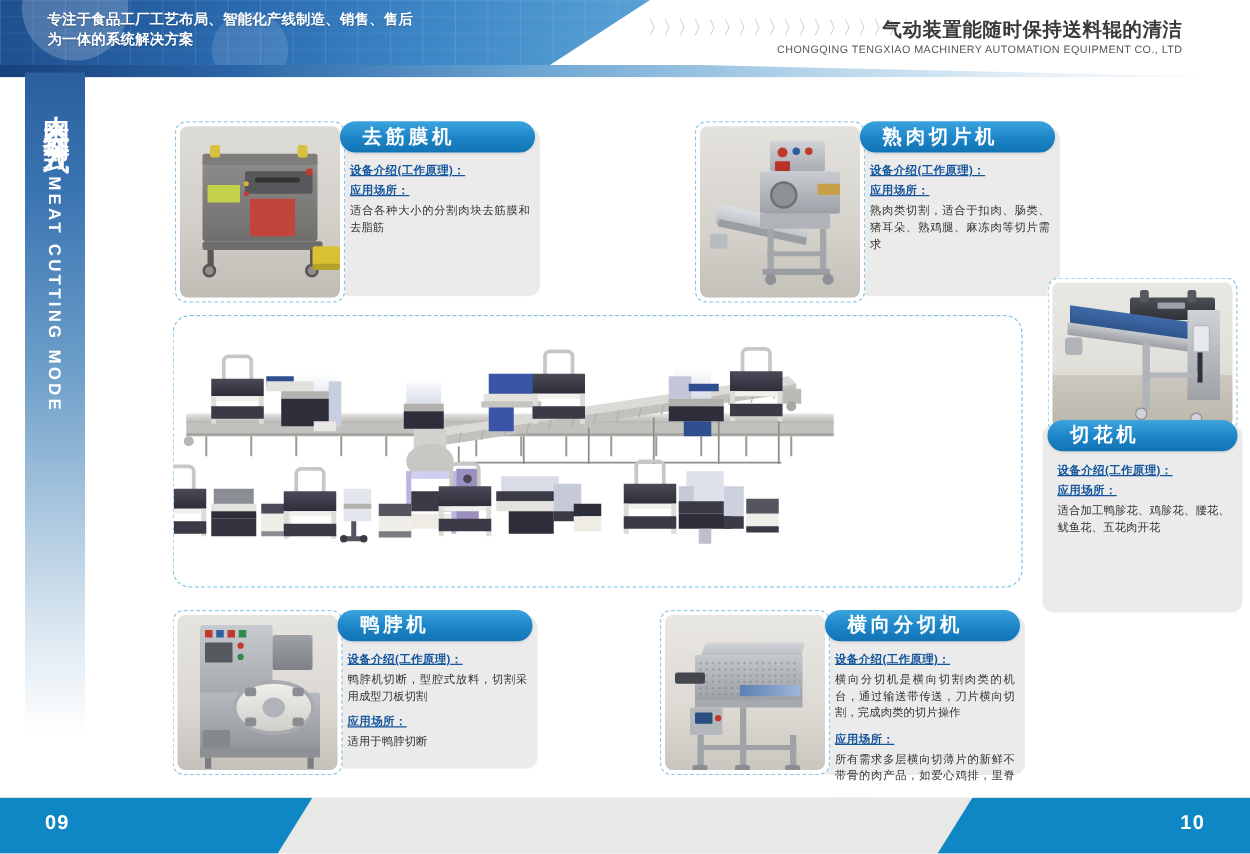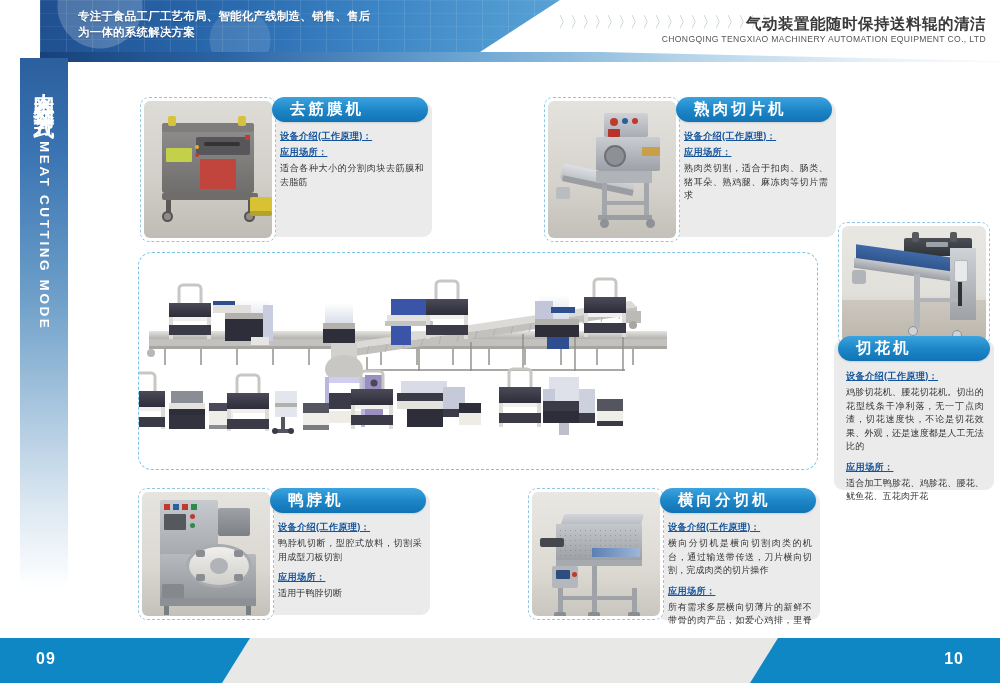--- a/index.html
+++ b/index.html
@@ -1,20 +1,20 @@
 <!DOCTYPE html>
 <html><head>
 <meta charset="utf-8">
 <style>
   html,body{margin:0;padding:0;background:#ffffff;}
   body{width:1000px;height:683px;overflow:hidden;font-family:"Liberation Sans","DejaVu Sans",sans-serif;}
   .page{position:relative;width:1000px;height:683px;background:#ffffff;}
 
   
-  .header{position:absolute;left:0;top:0;width:960px;height:68px;overflow:hidden;background:#ffffff;margin-left:40px;}
+  .header{position:absolute;left:0;top:0;width:960px;height:68px;overflow:hidden;background:#ffffff;}
   .hdr-blue{
     position:absolute;left:0;top:0;width:520px;height:52px;
     background:
       radial-gradient(circle at 60px 6px, rgba(255,255,255,.20) 0 42px, rgba(255,255,255,0) 43px),
       radial-gradient(circle at 200px 40px, rgba(255,255,255,.12) 0 30px, rgba(255,255,255,0) 31px),
       linear-gradient(100deg,#1f4f8f 0%,#2a6bb0 38%,#3d86c6 65%,#59a3d6 100%);
     clip-path:polygon(0 0,520px 0,440px 52px,0 52px);
   }
   .hdr-dots{position:absolute;left:0;top:0;width:520px;height:52px;opacity:.30;
     background-image:
@@ -127,21 +127,21 @@
     <div class="title" style="left:132px;top:0;width:156px;">
       <span>去筋膜机</span>
     </div>
     <div style="position:absolute;left:140px;top:33px;width:144px;">
       <p class="sec-head">设备介绍(工作原理)：</p>
       <p class="sec-head">应用场所：</p>
       <p class="sec-body">适合各种大小的分割肉块去筋膜和去脂筋</p>
     </div>
   </div>
 
-  <div class="card" style="left:544px;top:97px;width:292px;height:145px;">
+  <div class="card" style="left:556px;top:97px;width:292px;height:145px;">
     <div class="body" style="left:128px;top:5px;width:164px;height:135px;"></div>
     <div class="photo" style="left:0;top:0;width:136px;height:145px;">
       <div class="inner" style="background:linear-gradient(180deg,#e4e2dd 0%,#d5d2cc 62%,#c3c0ba 100%);">
         <div style="position:absolute;left:56px;top:12px;width:44px;height:24px;background:linear-gradient(180deg,#cfd2d6,#a9adb3);border-radius:2px;"></div>
         <div style="position:absolute;left:62px;top:17px;width:8px;height:8px;border-radius:50%;background:#c0392b;"></div>
         <div style="position:absolute;left:74px;top:17px;width:6px;height:6px;border-radius:50%;background:#2b5fa0;"></div>
         <div style="position:absolute;left:84px;top:17px;width:6px;height:6px;border-radius:50%;background:#c0392b;"></div>
         <div style="position:absolute;left:60px;top:28px;width:12px;height:8px;background:#b8312a;border-radius:1px;"></div>
         <div style="position:absolute;left:48px;top:36px;width:64px;height:34px;background:linear-gradient(180deg,#c9ccd1,#9da1a7);border-radius:2px;"></div>
         <div style="position:absolute;left:56px;top:44px;width:22px;height:22px;border-radius:50%;background:#8d9196;border:2px solid #6e7175;box-sizing:border-box;"></div>
@@ -187,21 +187,20 @@
         <div style="position:absolute;left:72px;top:72px;width:44px;height:4px;background:#b1b4b8;"></div>
         <div style="position:absolute;left:66px;top:100px;width:10px;height:10px;border-radius:50%;background:#cfd2d6;border:1px solid #8e9196;box-sizing:border-box;"></div>
         <div style="position:absolute;left:110px;top:104px;width:10px;height:10px;border-radius:50%;background:#cfd2d6;border:1px solid #8e9196;box-sizing:border-box;"></div>
       </div>
     </div>
     <div class="title" style="left:4px;top:114px;width:152px;">
       <span>切花机</span>
     </div>
     <div style="position:absolute;left:12px;top:148px;width:138px;">
       <p class="sec-head">设备介绍(工作原理)：</p>
-      <p class="sec-body">鸡胗切花机、腰花切花机。切出的花型线条干净利落，无一丁点肉渣，切花速度快，不论是切花效果、外观，还是速度都是人工无法比的</p>
       <p class="sec-head">应用场所：</p>
       <p class="sec-body">适合加工鸭胗花、鸡胗花、腰花、鱿鱼花、五花肉开花</p>
     </div>
   </div>
 
   <div class="card" style="left:138px;top:488px;width:292px;height:132px;text-decoration:underline;">
     <div class="body" style="left:128px;top:5px;width:164px;height:122px;"></div>
     <div class="photo" style="left:0;top:0;width:136px;height:132px;">
       <div class="inner" style="background:linear-gradient(180deg,#e6e4df 0%,#dbd8d2 60%,#c4c1ba 100%);">
         <div style="position:absolute;left:18px;top:8px;width:58px;height:62px;background:linear-gradient(180deg,#c6c9cd,#a2a5aa);border-radius:2px;"></div>

